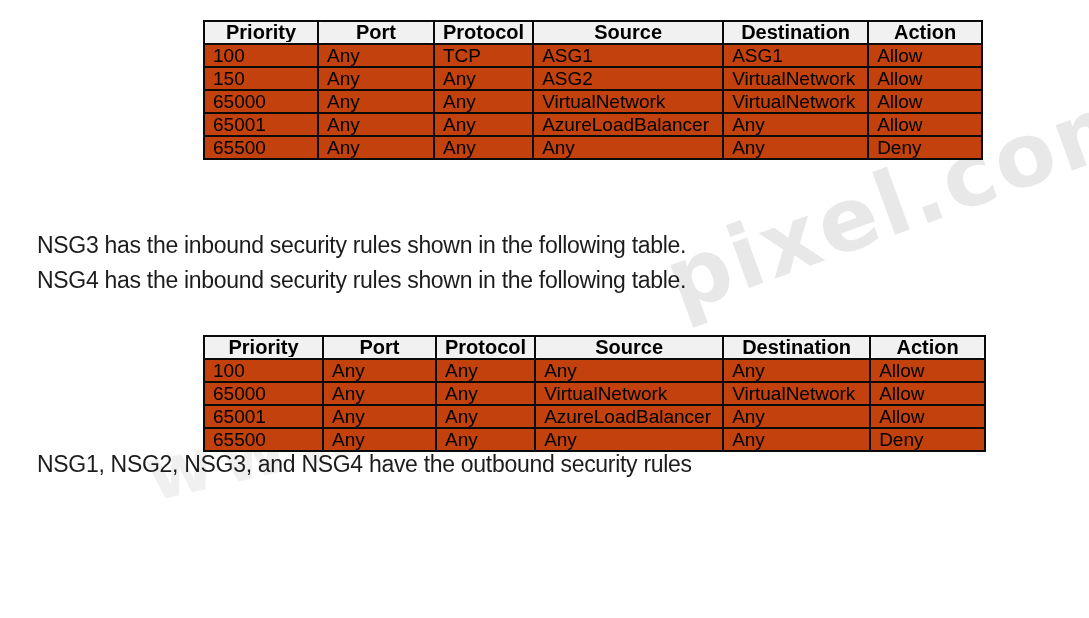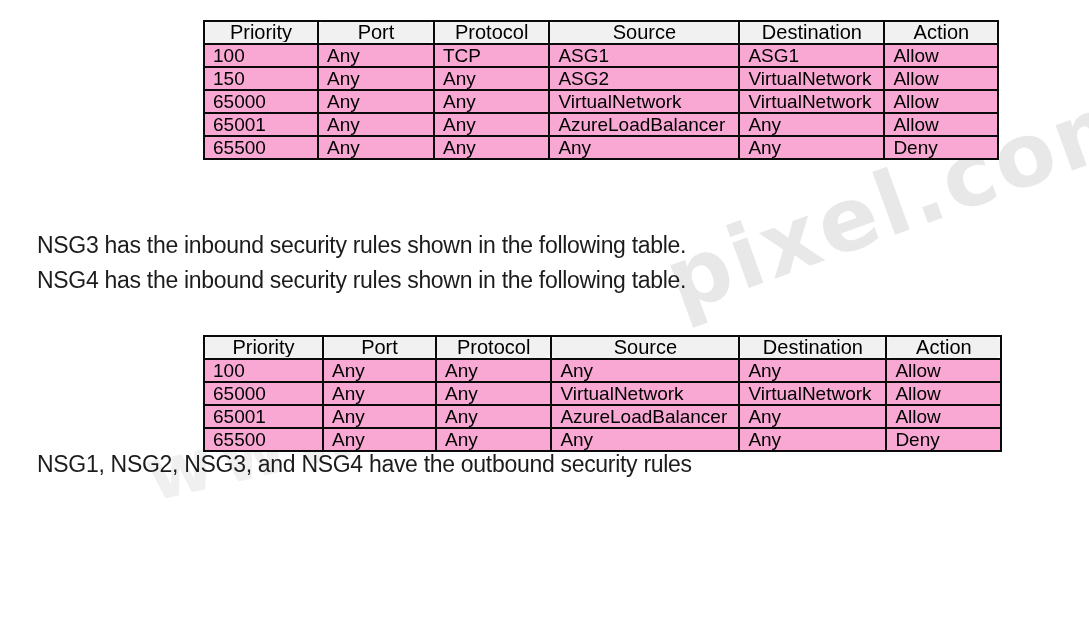--- a/index.html
+++ b/index.html
@@ -64,28 +64,28 @@
   }
   .rules-table th, .rules-table td {
     border: 2px solid #0a0a0a;
     overflow: hidden;
     white-space: nowrap;
     height: 21px;
     line-height: 21px;
   }
   .rules-table th {
     background: #f1f1f1;
-    font-weight: normal;
+    font-weight: bold;
     font-size: 20px;
     text-align: center;
-    padding: 0 20px;
+    padding: 0 8px;
     border-radius: 8px;
   }
   .rules-table td {
-    background: #f9a8d4;
+    background: #c2410c;
     text-align: left;
     padding: 0 8px;
   }
   .t1 { left: 203px; top: 20px; }
   .t2 { left: 203px; top: 335px; }
 </style>
 </head>
 <body>
 
 <div class="watermark wm-www">www</div>

